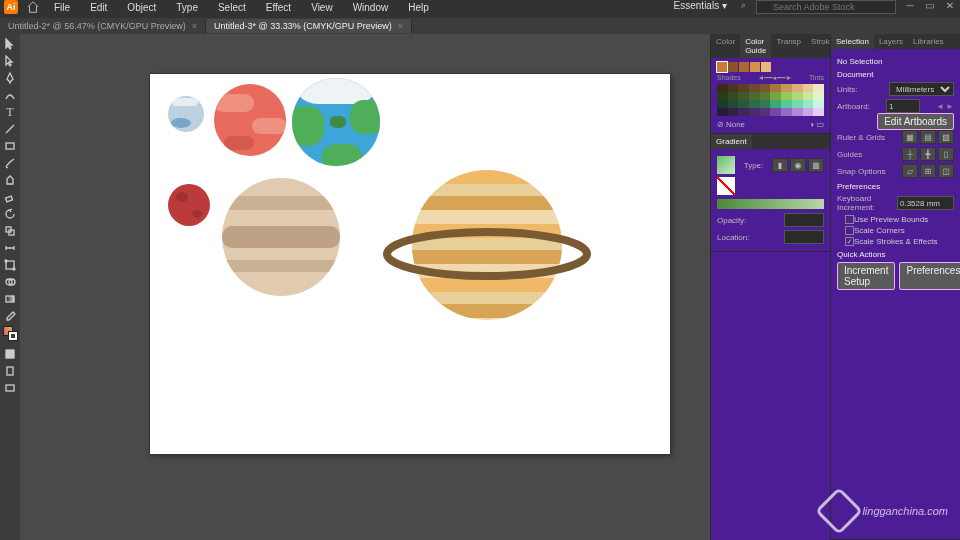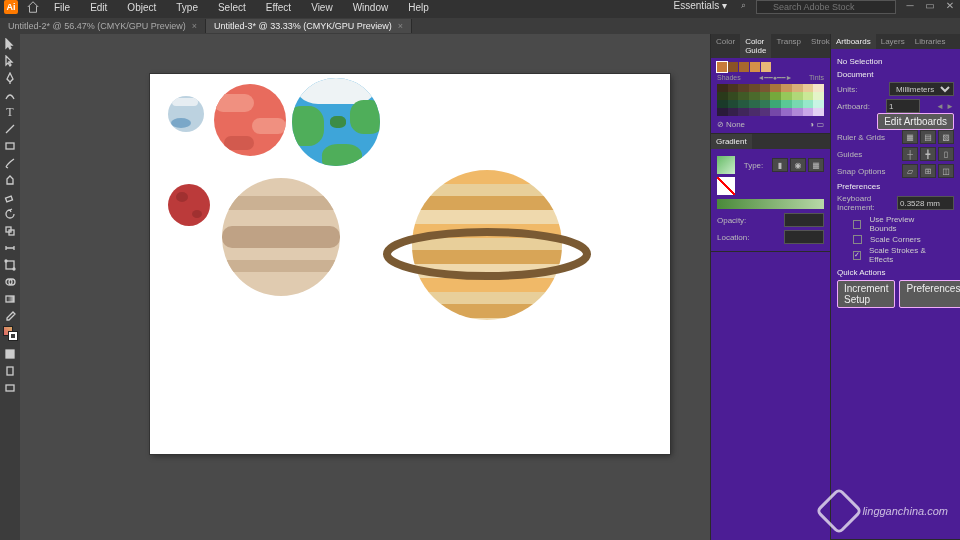--- a/index.html
+++ b/index.html
@@ -38,21 +38,21 @@
 .pbody{padding:4px 6px;font-size:8px;color:#bbb}
 .swatchrow{display:flex;gap:1px;margin-bottom:1px}
 .swatchrow div{width:10px;height:10px}
 .slider-label{display:flex;justify-content:space-between;font-size:7px;color:#999;margin:2px 0}
 .colorgrid{display:grid;grid-template-columns:repeat(10,1fr);gap:0}
 .colorgrid div{height:8px}
 .prop-row{display:flex;align-items:center;justify-content:space-between;margin:3px 0;font-size:8px}
 .prop-row select,.prop-row input{background:#2a2a2a;border:1px solid #555;color:#ccc;font-size:8px;height:14px;padding:0 2px}
 .btn{background:#5a5a5a;border:1px solid #f0abfc;padding:2px 6px;color:#eee;font-size:10px;cursor:pointer;border-radius:2px}
 .section-h{color:#eee;font-size:8px;margin:4px 0 2px}
-.chk{display:flex;align-items:center;gap:8px;font-size:8px;color:#ccc;margin:2px 16px}
+.chk{display:flex;align-items:center;gap:0;font-size:8px;color:#ccc;margin:2px 8px}
 .chk .box{width:9px;height:9px;border:1px solid #888;display:flex;align-items:center;justify-content:center;font-size:7px}
 .iconbtns{display:flex;gap:2px}
 .iconbtns div{width:16px;height:14px;background:#4a4a4a;border:1px solid #333;display:flex;align-items:center;justify-content:center}
 .grad-bar{height:10px;background:linear-gradient(90deg,#4a8a3a,#b8d8a8);margin:4px 0}
 .watermark{position:absolute;right:12px;bottom:12px;color:rgba(255,255,255,.7);font-size:22px;font-style:italic;display:flex;align-items:center;gap:6px;pointer-events:none}
 .watermark .logo{width:34px;height:34px;border:3px solid rgba(255,255,255,.7);border-radius:6px;transform:rotate(45deg);display:flex;align-items:center;justify-content:center}
 </style>
 </head>
 <body>
 
@@ -339,21 +339,21 @@
               <span>Location:</span>
               <input style="width: 40px;" disabled="">
             </div>
         </div>
       </div>
     </div>
 
     <div class="panelcol right">
       <div class="panel" style="flex:1">
         <div class="ptabs">
-          <div class="ptab active">Artboards</div>
+          <div class="ptab active">Selection</div>
           <div class="ptab">Layers</div>
           <div class="ptab">Libraries</div>
         </div>
         <div class="pbody">
           <div class="section-h">No Selection</div>
           <div class="section-h">Document</div>
           <div class="prop-row">
               <span>Units:</span>
               <select><option>Millimeters</option></select>
             </div>

